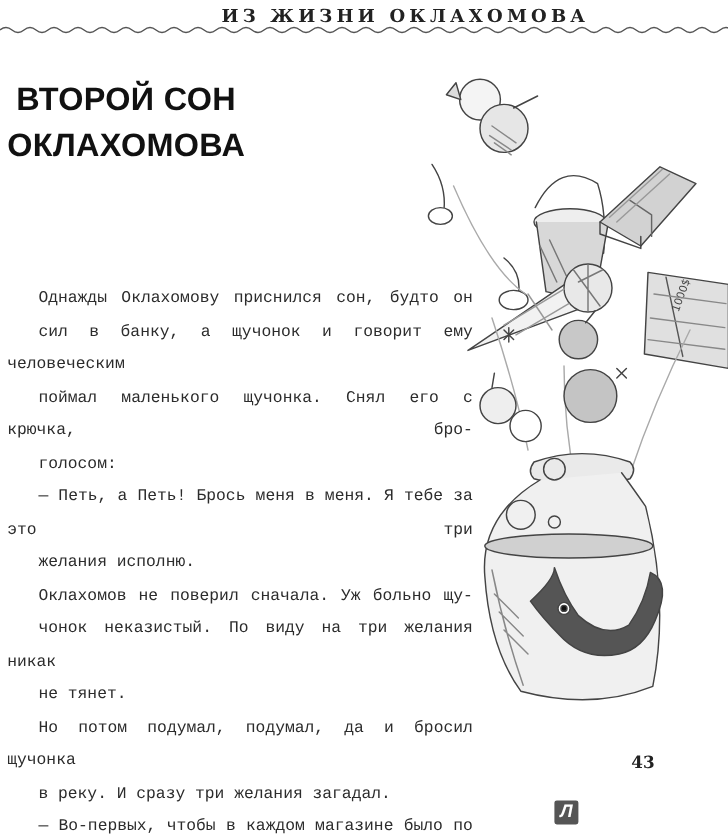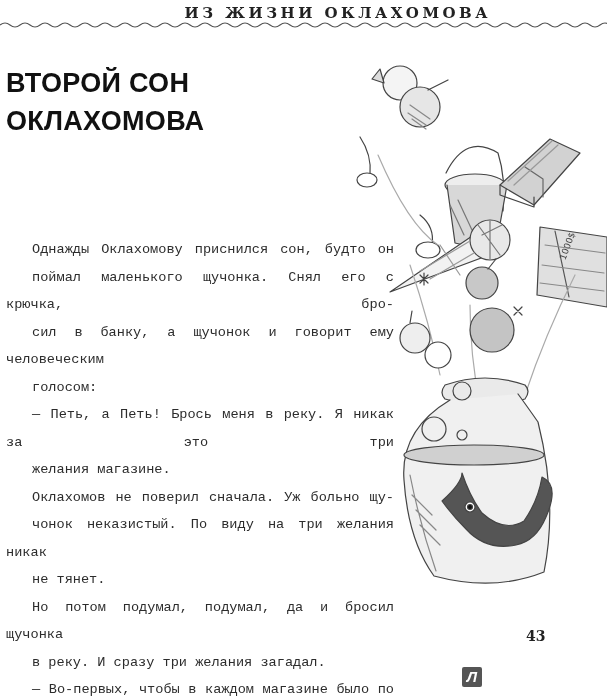--- a/index.html
+++ b/index.html
@@ -12,21 +12,21 @@
   }
   .running-head-text {
     position: absolute; top: 4px; right: 12px;
     font-family: "DejaVu Serif", serif; font-weight: bold; font-size: 15px;
     letter-spacing: 3.5px; color: #222; white-space: nowrap;
   }
   .wavy-rule { position: absolute; top: 20px; left: 0; width: 607px; height: 10px; }
   .chapter-title {
     position: absolute; top: 64px; left: 6px; margin: 0;
     font-family: "Liberation Sans", sans-serif; font-weight: 900; font-size: 27px;
-    line-height: 38px; color: #111; letter-spacing: 0.3px;
+    line-height: 38px; color: #111; letter-spacing: 0.3px; text-align: center;
   }
   .chapter-title span { display: block; }
   .story {
     position: absolute; top: 236px; left: 6px; width: 388px;
     font-family: "DejaVu Sans", sans-serif; font-size: 13.6px; line-height: 27.5px;
     color: #2c2c2c;
   }
   .story p { margin: 0; text-align: justify; text-align-last: left; }
   .story p.indent { text-indent: 26px; font-family: Liberation Mono, monospace; }
   .story .l { display: block; text-align: justify; text-align-last: justify; }
@@ -54,27 +54,27 @@
 </div>
 
 <h1 class="chapter-title">
   <span>ВТОРОЙ СОН</span>
   <span>ОКЛАХОМОВА</span>
 </h1>
 
 <div class="story">
   <p class="indent">
     <span class="l">Однажды Оклахомову приснился сон, будто он</span>
+    <span class="l">сил в банку, а щучонок и говорит ему человеческим</span>
     <span class="l">поймал маленького щучонка. Снял его с крючка, бро-</span>
-    <span class="l">сил в банку, а щучонок и говорит ему человеческим</span>
     <span class="l last">голосом:</span>
   </p>
   <p class="indent">
-    <span class="l">— Петь, а Петь! Брось меня в реку. Я никак за это три</span>
-    <span class="l last">желания магазине.</span>
+    <span class="l">— Петь, а Петь! Брось меня в меня. Я тебе за это три</span>
+    <span class="l last">желания исполню.</span>
   </p>
   <p class="indent">
     <span class="l">Оклахомов не поверил сначала. Уж больно щу-</span>
     <span class="l">чонок неказистый. По виду на три желания никак</span>
     <span class="l last">не тянет.</span>
   </p>
   <p class="indent">
     <span class="l">Но потом подумал, подумал, да и бросил щучонка</span>
     <span class="l last">в реку. И сразу три желания загадал.</span>
   </p>

